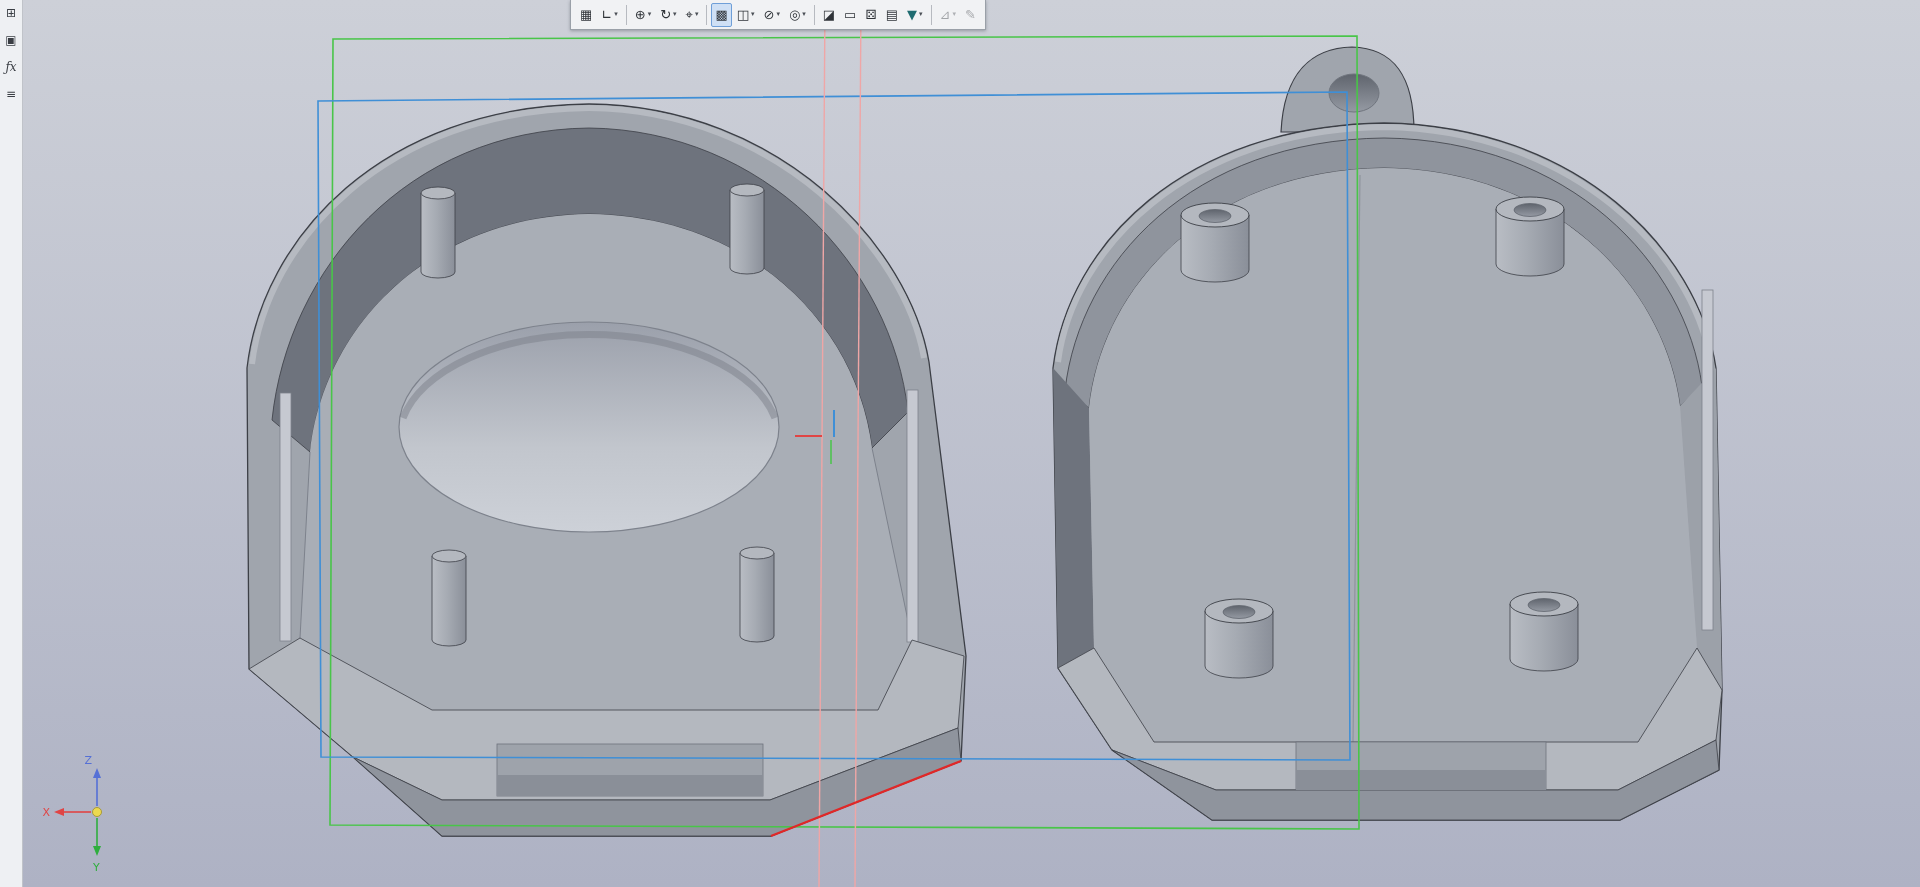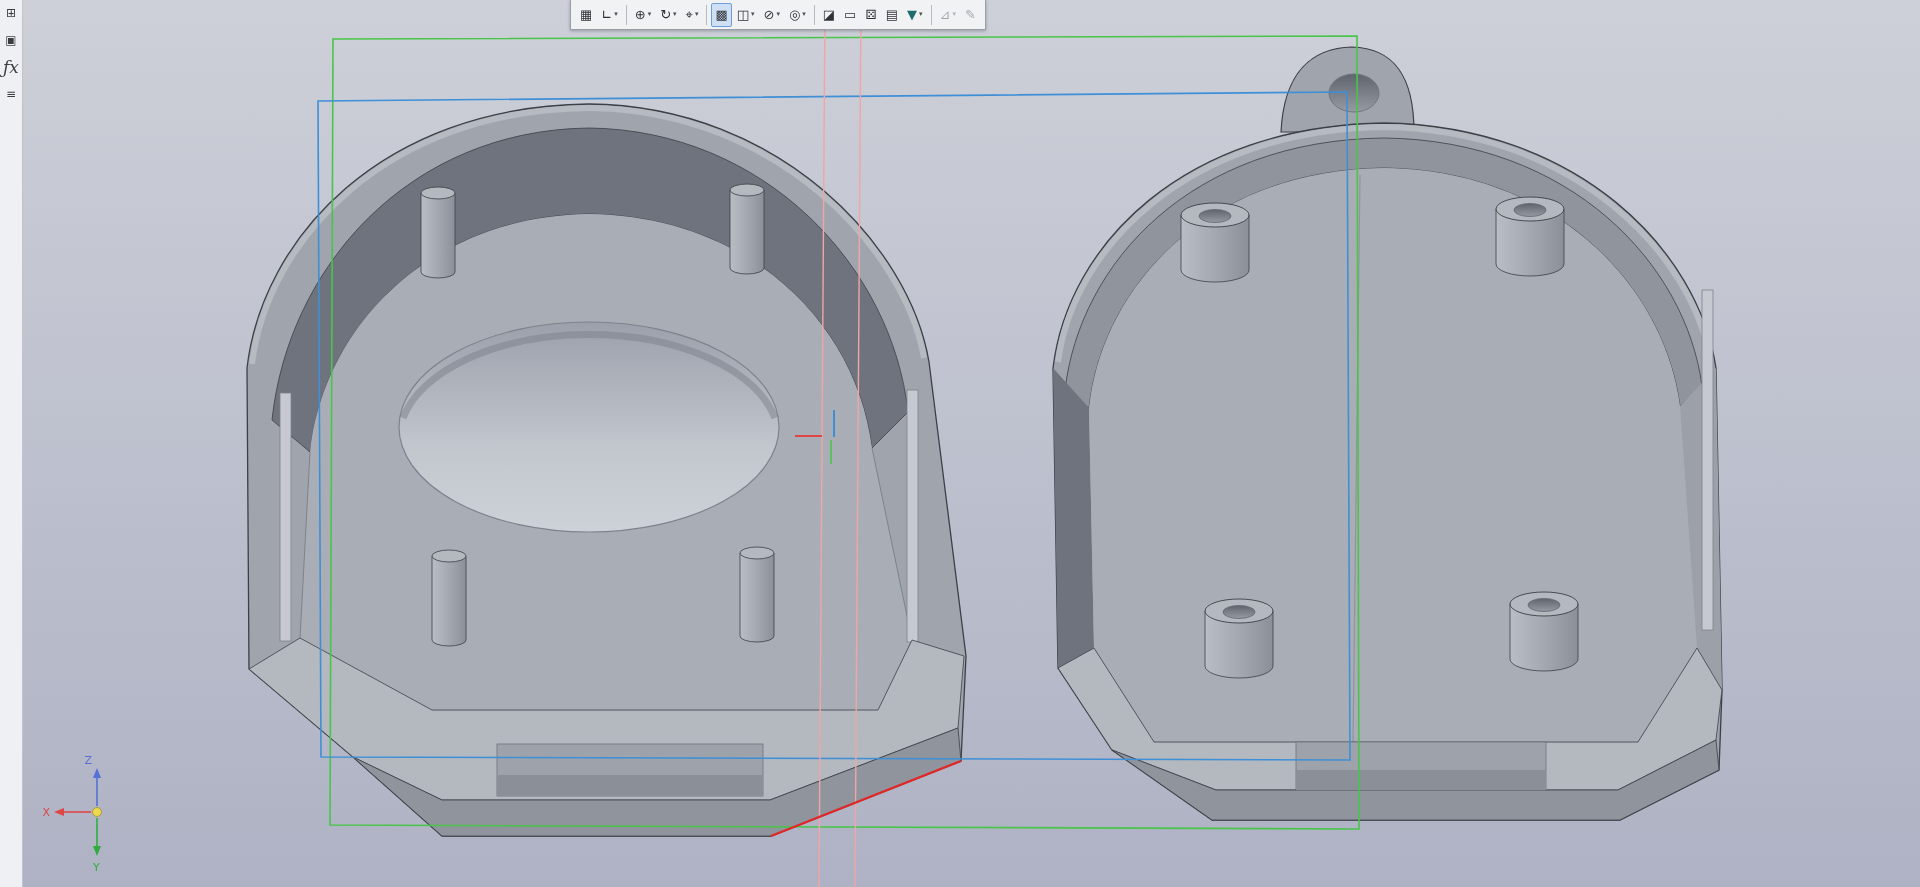--- a/index.html
+++ b/index.html
@@ -22,21 +22,21 @@
   .sk-blue{stroke:var(--sketch-blue);stroke-width:1.6;fill:none;}
   .sk-pink{stroke:var(--sketch-pink);stroke-width:1.4;fill:none;}
   .sk-red{stroke:var(--sketch-red);stroke-width:2.4;fill:none;}
 
   
   #sidebar{position:absolute;left:0;top:0;bottom:0;width:22px;z-index:6;
            background:var(--sidebar-bg,#eef0f3);border-right:1px solid #c0c3c9;
            display:flex;flex-direction:column;align-items:center;padding-top:4px;gap:9px;}
   .sb-item{width:18px;height:18px;display:flex;align-items:center;justify-content:center;cursor:pointer;}
   .sb-glyph{font-size:12px;line-height:1;color:#3a3e44;}
-  [data-name="fx-icon"]{font-style:italic;font-family:"DejaVu Serif",serif;font-size:17px;}
+  [data-name="fx-icon"]{font-style:italic;font-family:"DejaVu Serif",serif;font-size:12px;}
 
   
   #toolbar{position:absolute;left:570px;top:0;height:27px;z-index:10;
            display:flex;align-items:center;gap:1px;padding:1px 5px;
            background:var(--toolbar-bg,#f1f2f4);
            border:1px solid var(--toolbar-border,#9aa0a8);border-top:none;
            box-shadow:0 1px 3px rgba(50,54,62,.35);}
   .tb-btn{display:flex;align-items:center;height:22px;padding:0 3px;
           border:1px solid transparent;border-radius:2px;cursor:pointer;}
   .tb-btn.active{background:var(--button-active-bg,#cfe0f5);border-color:var(--button-active-border,#6f9fd8);}

